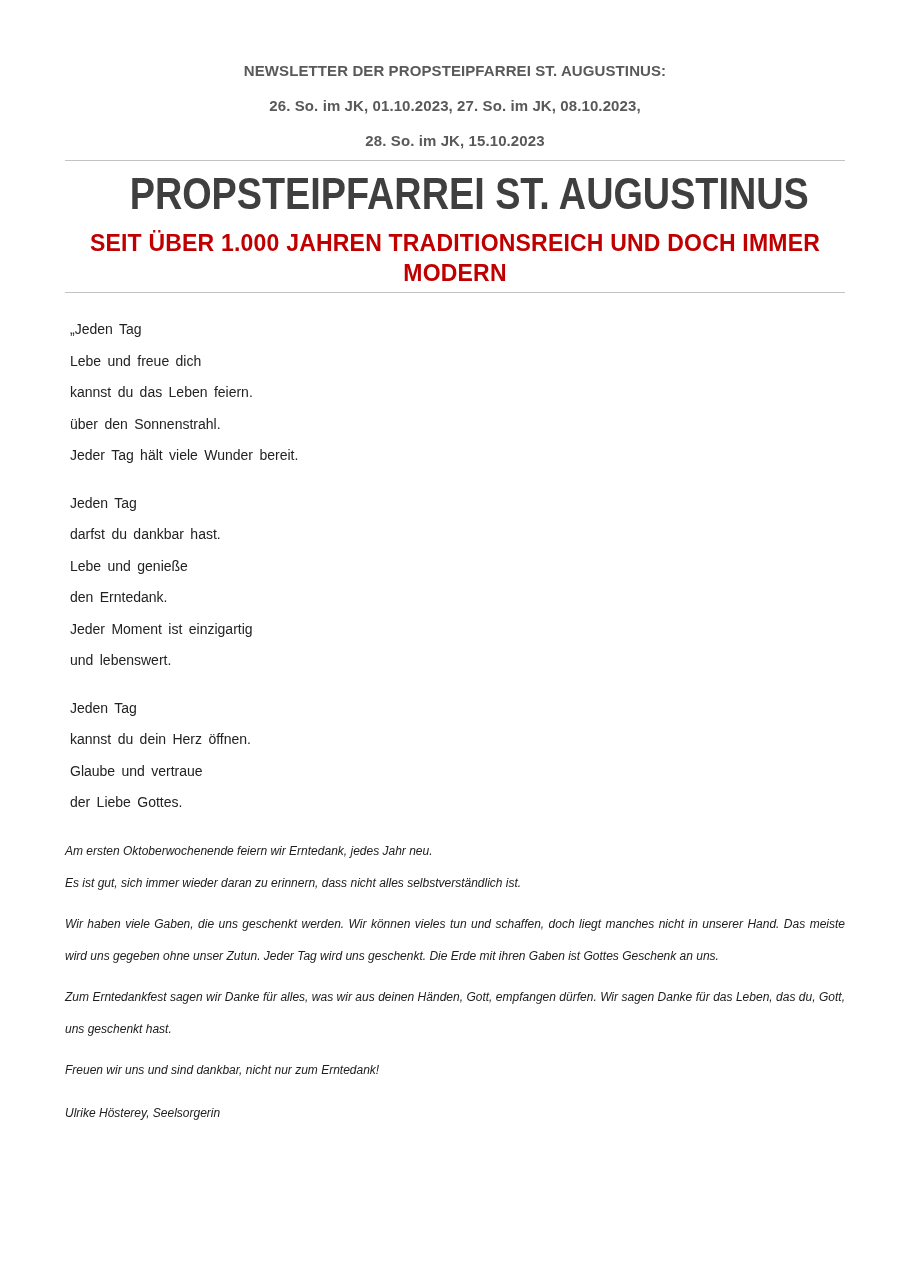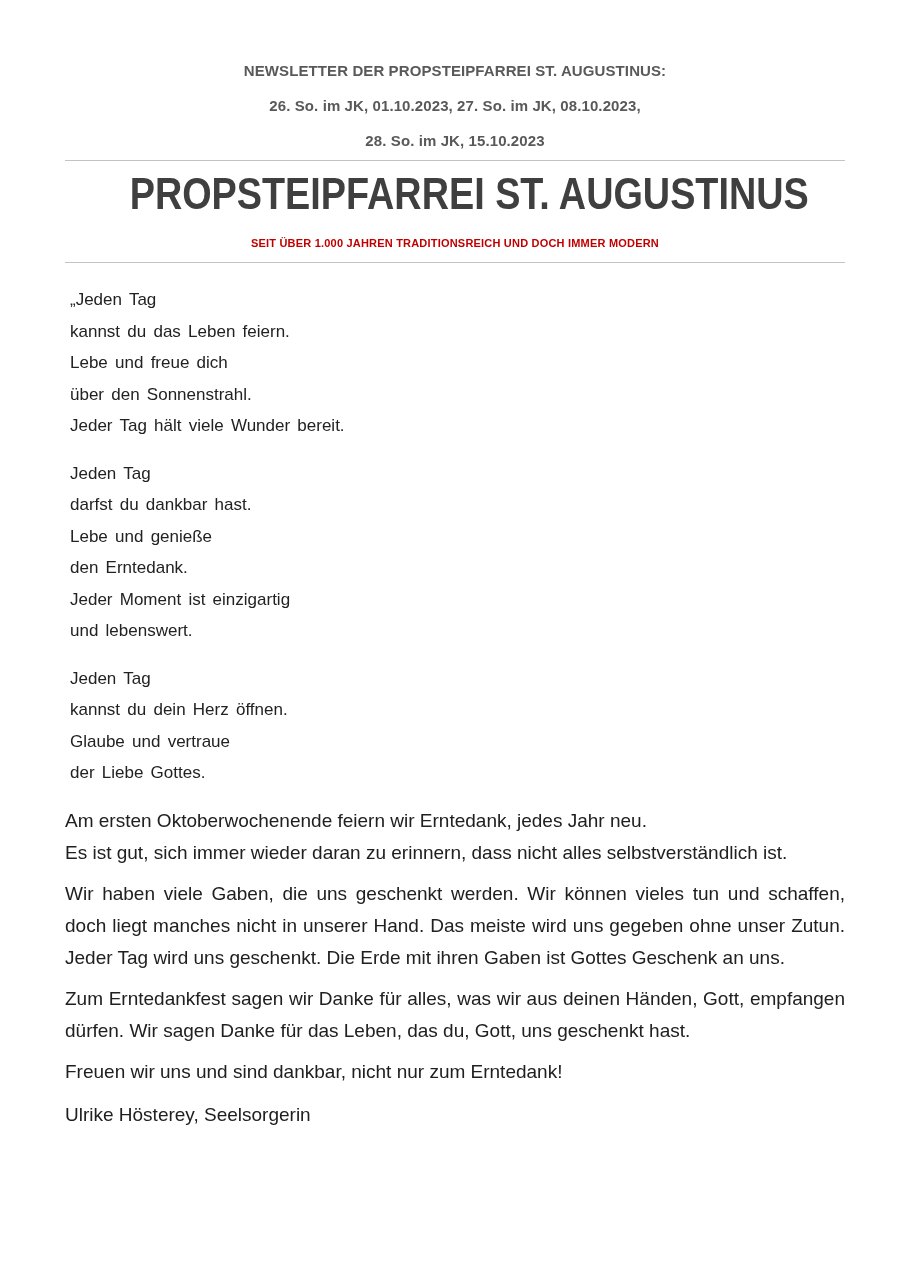--- a/index.html
+++ b/index.html
@@ -40,43 +40,44 @@
     font-size: 45px;
     font-weight: bold;
     color: #3f3f3f;
     transform: scaleX(0.84);
     transform-origin: 50% 50%;
   }
   .subtitle {
     margin: 8px 0 4px 0;
     text-align: center;
     font-weight: bold;
-    font-size: 11px;
+    font-size: 23px;
     line-height: 30px;
     color: #c00000;
     letter-spacing: 0.2px;
   }
   
   .poem {
     margin-top: 21px;
     padding-left: 5px;
-    font-size: 17px;
+    font-size: 14px;
     line-height: 31.5px;
     color: #222222;
     word-spacing: 2.5px;
   }
   .stanza { margin: 0 0 16px 0; }
   .pline { white-space: pre; }
   .attribution { margin-left: 42px; }
   
   .body-text {
     margin-top: 8px;
-    font-size: 19px;
+    font-size: 12px;
     line-height: 32px;
     color: #202020;
+    font-style: italic;
   }
   .para { margin: 0 0 9px 0; }
   .para.justify { text-align: justify; }
   .bline { display: block; }
   .closing { margin-top: 11px; }
 </style>
 </head>
 <body>
 
 <div class="page">
@@ -92,22 +93,22 @@
   <div class="title-row">
     <span class="title-text">PROPSTEIPFARREI ST. AUGUSTINUS</span>
   </div>
   <div class="subtitle">SEIT ÜBER 1.000 JAHREN TRADITIONSREICH UND DOCH IMMER MODERN</div>
 
   <hr class="rule">
 
   <section class="poem">
     <div class="stanza">
       <div class="pline">„Jeden Tag</div>
+      <div class="pline">Lebe und freue dich</div>
       <div class="pline">kannst du das Leben feiern.</div>
-      <div class="pline">Lebe und freue dich</div>
       <div class="pline">über den Sonnenstrahl.</div>
       <div class="pline">Jeder Tag hält viele Wunder bereit.</div>
     </div>
     <div class="stanza">
       <div class="pline">Jeden Tag</div>
       <div class="pline">darfst du dankbar hast.</div>
       <div class="pline">Lebe und genieße</div>
       <div class="pline">den Erntedank.</div>
       <div class="pline">Jeder Moment ist einzigartig</div>
       <div class="pline">und lebenswert.</div>

